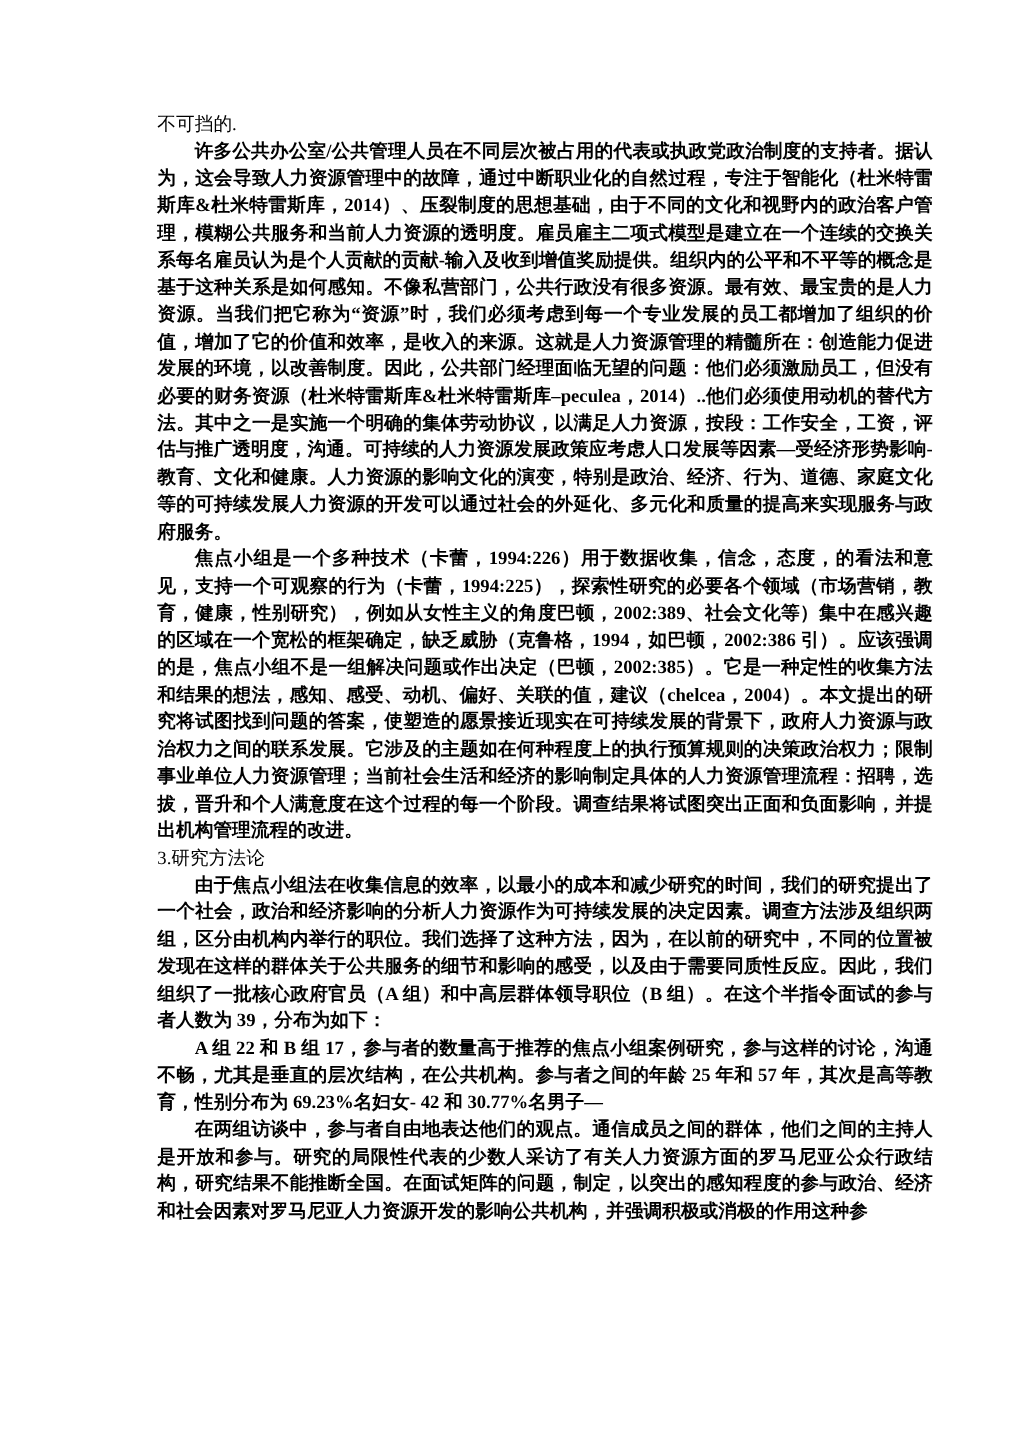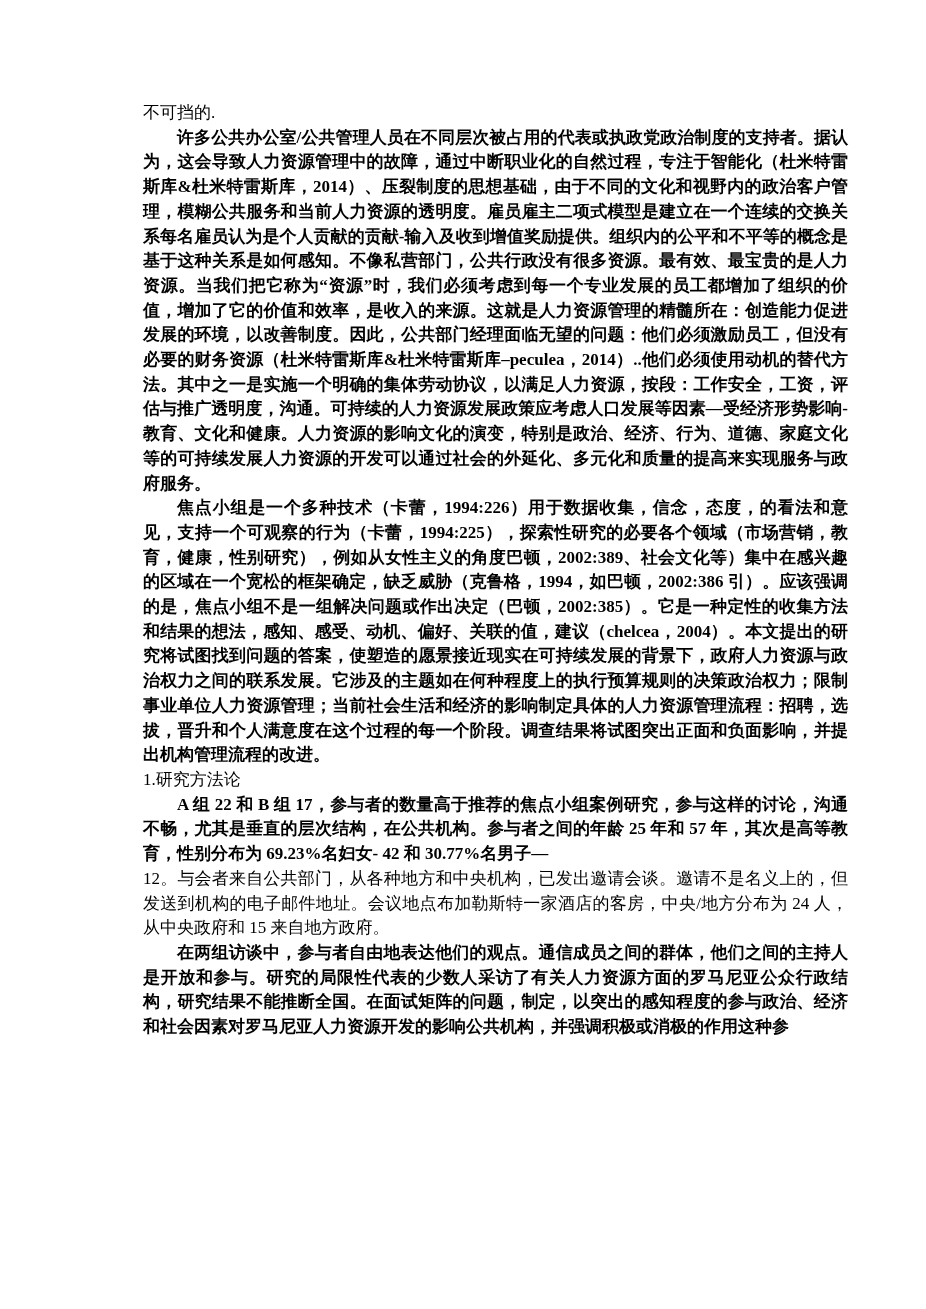--- a/index.html
+++ b/index.html
@@ -39,21 +39,21 @@
 </head>
 <body>
 
 <div class="page">
   <p class="para">不可挡的.</p>
 
   <p class="para indent">许多公共办公室/公共管理人员在不同层次被占用的代表或执政党政治制度的支持者。据认为，这会导致人力资源管理中的故障，通过中断职业化的自然过程，专注于智能化（杜米特雷斯库&amp;杜米特雷斯库，2014）、压裂制度的思想基础，由于不同的文化和视野内的政治客户管理，模糊公共服务和当前人力资源的透明度。雇员雇主二项式模型是建立在一个连续的交换关系每名雇员认为是个人贡献的贡献-输入及收到增值奖励提供。组织内的公平和不平等的概念是基于这种关系是如何感知。不像私营部门，公共行政没有很多资源。最有效、最宝贵的是人力资源。当我们把它称为“资源”时，我们必须考虑到每一个专业发展的员工都增加了组织的价值，增加了它的价值和效率，是收入的来源。这就是人力资源管理的精髓所在：创造能力促进发展的环境，以改善制度。因此，公共部门经理面临无望的问题：他们必须激励员工，但没有必要的财务资源（杜米特雷斯库&amp;杜米特雷斯库–peculea，2014）..他们必须使用动机的替代方法。其中之一是实施一个明确的集体劳动协议，以满足人力资源，按段：工作安全，工资，评估与推广透明度，沟通。可持续的人力资源发展政策应考虑人口发展等因素—受经济形势影响-教育、文化和健康。人力资源的影响文化的演变，特别是政治、经济、行为、道德、家庭文化等的可持续发展人力资源的开发可以通过社会的外延化、多元化和质量的提高来实现服务与政府服务。</p>
 
   <p class="para indent">焦点小组是一个多种技术（卡蕾，1994:226）用于数据收集，信念，态度，的看法和意见，支持一个可观察的行为（卡蕾，1994:225），探索性研究的必要各个领域（市场营销，教育，健康，性别研究），例如从女性主义的角度巴顿，2002:389、社会文化等）集中在感兴趣的区域在一个宽松的框架确定，缺乏威胁（克鲁格，1994，如巴顿，2002:386 引）。应该强调的是，焦点小组不是一组解决问题或作出决定（巴顿，2002:385）。它是一种定性的收集方法和结果的想法，感知、感受、动机、偏好、关联的值，建议（chelcea，2004）。本文提出的研究将试图找到问题的答案，使塑造的愿景接近现实在可持续发展的背景下，政府人力资源与政治权力之间的联系发展。它涉及的主题如在何种程度上的执行预算规则的决策政治权力；限制事业单位人力资源管理；当前社会生活和经济的影响制定具体的人力资源管理流程：招聘，选拔，晋升和个人满意度在这个过程的每一个阶段。调查结果将试图突出正面和负面影响，并提出机构管理流程的改进。</p>
 
-  <p class="para heading">1.研究方法论</p>
+  <p class="para heading">3.研究方法论</p>
 
+  <p class="para indent">由于焦点小组法在收集信息的效率，以最小的成本和减少研究的时间，我们的研究提出了一个社会，政治和经济影响的分析人力资源作为可持续发展的决定因素。调查方法涉及组织两组，区分由机构内举行的职位。我们选择了这种方法，因为，在以前的研究中，不同的位置被发现在这样的群体关于公共服务的细节和影响的感受，以及由于需要同质性反应。因此，我们组织了一批核心政府官员（A 组）和中高层群体领导职位（B 组）。在这个半指令面试的参与者人数为 39，分布为如下：</p>
 
   <p class="para indent">A 组 22 和 B 组 17，参与者的数量高于推荐的焦点小组案例研究，参与这样的讨论，沟通不畅，尤其是垂直的层次结构，在公共机构。参与者之间的年龄 25 年和 57 年，其次是高等教育，性别分布为 69.23%名妇女- 42 和 30.77%名男子—</p>
 
-  <p class="para">12。与会者来自公共部门，从各种地方和中央机构，已发出邀请会谈。邀请不是名义上的，但发送到机构的电子邮件地址。会议地点布加勒斯特一家酒店的客房，中央/地方分布为 24 人，从中央政府和 15 来自地方政府。</p>
 
   <p class="para indent">在两组访谈中，参与者自由地表达他们的观点。通信成员之间的群体，他们之间的主持人是开放和参与。研究的局限性代表的少数人采访了有关人力资源方面的罗马尼亚公众行政结构，研究结果不能推断全国。在面试矩阵的问题，制定，以突出的感知程度的参与政治、经济和社会因素对罗马尼亚人力资源开发的影响公共机构，并强调积极或消极的作用这种参</p>
 </div>
 
 </body></html>

